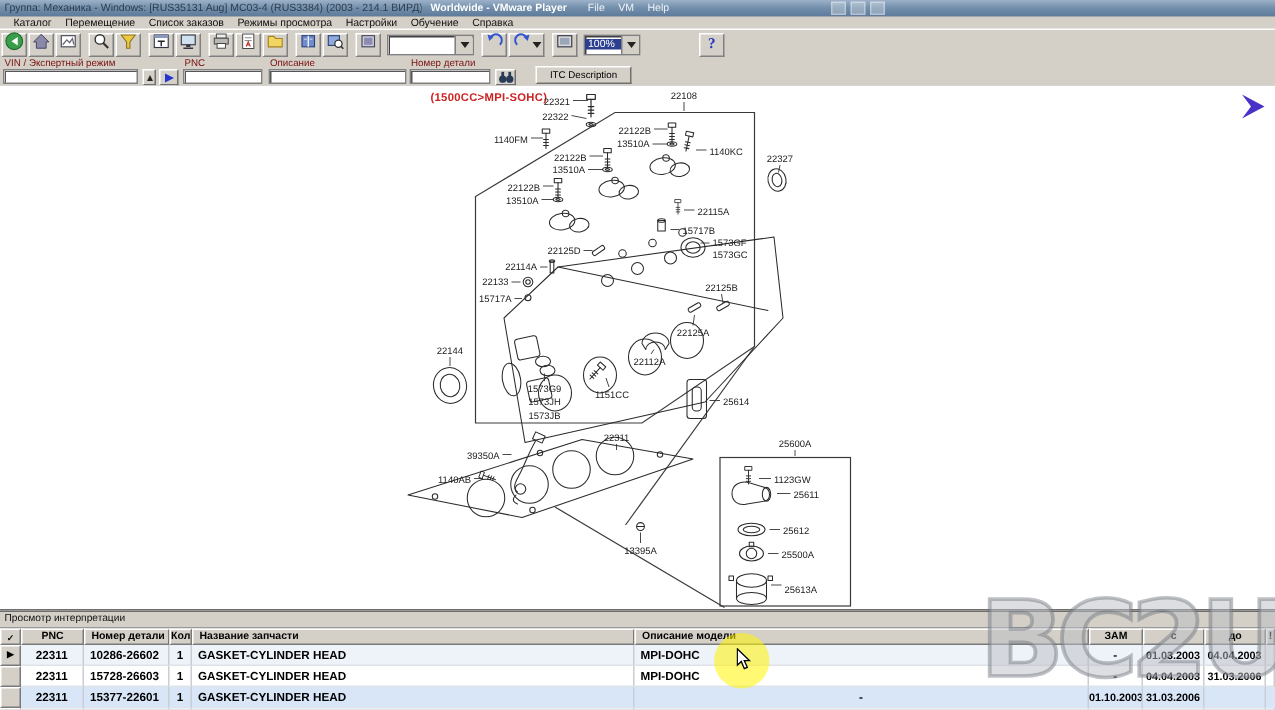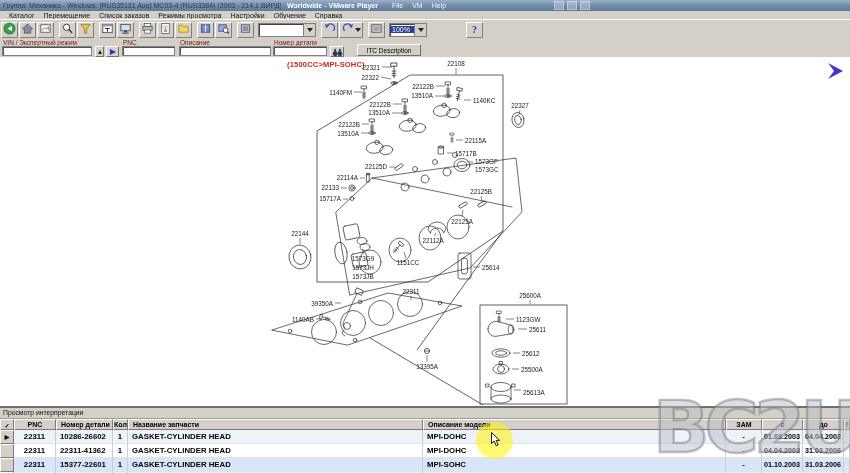--- a/index.html
+++ b/index.html
@@ -511,36 +511,35 @@
         <div class="c">GASKET-CYLINDER HEAD</div>
         <div class="c">MPI-DOHC</div>
         <div class="c cc">-</div>
         <div class="c cd">01.03.2003</div>
         <div class="c cd">04.04.2003</div>
         <div class="c cc"></div>
       </div>
       <div class="grid trow row-normal">
         <div class="c gut"></div>
         <div class="c cc">22311</div>
-        <div class="c">22311-41362</div>
+        <div class="c">15728-26603</div>
         <div class="c cc">1</div>
         <div class="c">GASKET-CYLINDER HEAD</div>
         <div class="c">MPI-DOHC</div>
         <div class="c cc">-</div>
         <div class="c cd">04.04.2003</div>
         <div class="c cd">31.03.2006</div>
         <div class="c cc"></div>
       </div>
       <div class="grid trow row-highlighted">
         <div class="c gut"></div>
         <div class="c cc">22311</div>
         <div class="c">15377-22601</div>
         <div class="c cc">1</div>
         <div class="c">GASKET-CYLINDER HEAD</div>
-        <div class="c">MPI-SOHC</div>
         <div class="c cc">-</div>
         <div class="c cd">01.10.2003</div>
         <div class="c cd">31.03.2006</div>
         <div class="c cc"></div>
       </div>
       <div class="grid trow row-partial">
         <div class="c gut"></div>
         <div class="c cc">22311</div>
         <div class="c">22311-26601</div>
         <div class="c cc">1</div>

